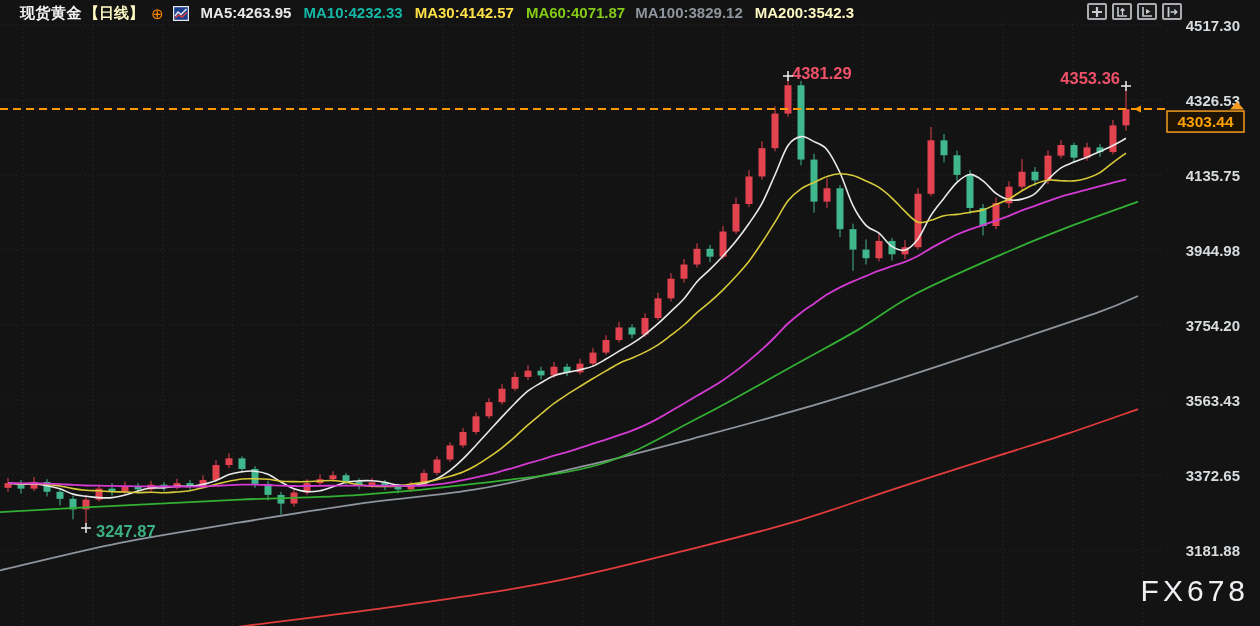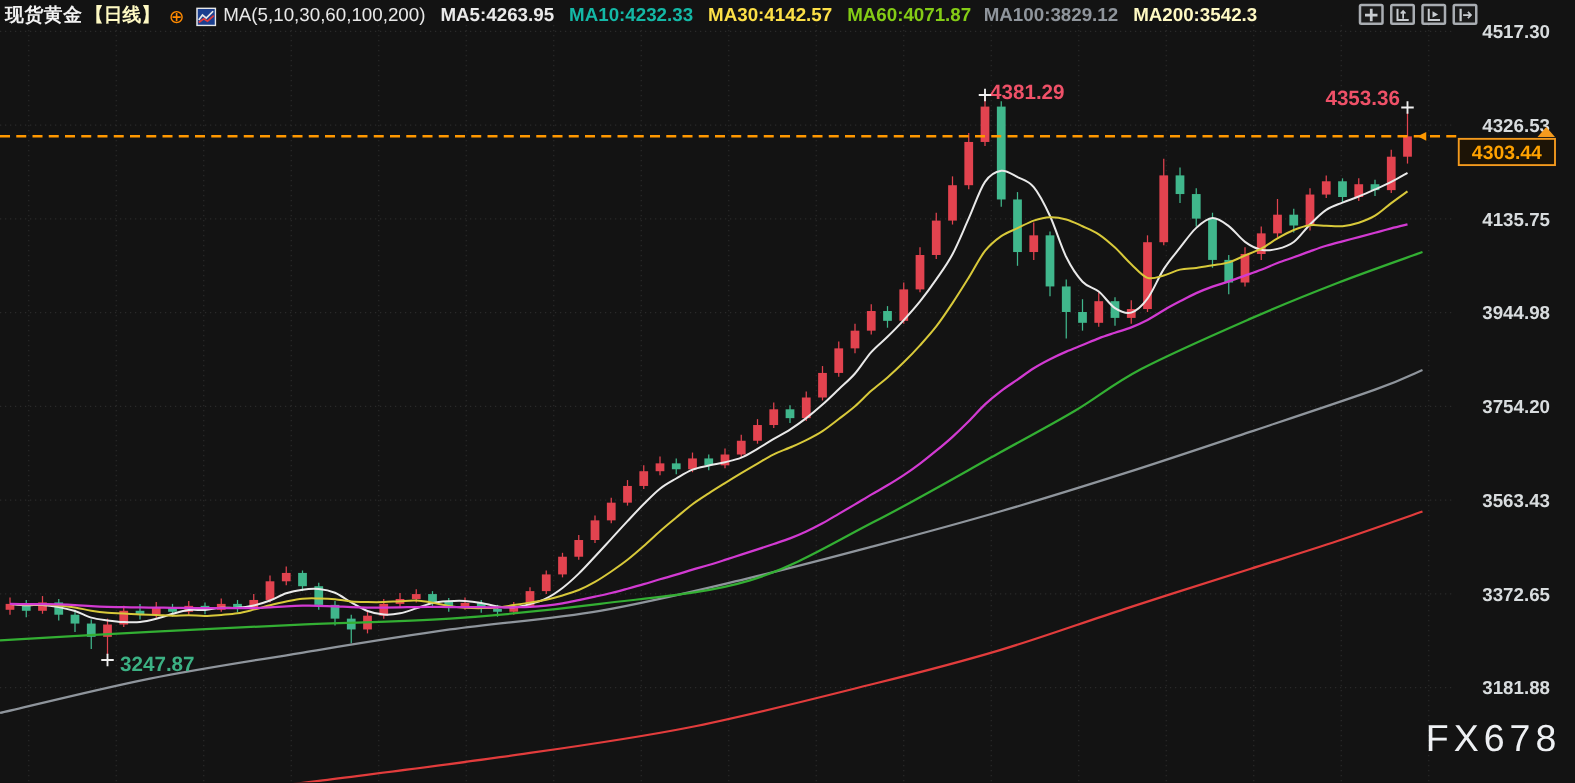--- a/index.html
+++ b/index.html
@@ -1,20 +1,20 @@
 <!DOCTYPE html>
 <html><head>
 <meta charset="utf-8">
 <style>
   html,body{margin:0;padding:0;background:#131313;width:1260px;height:626px;overflow:hidden;
     font-family:"Liberation Sans",sans-serif;-webkit-font-smoothing:antialiased;}
   #stage{position:relative;width:1260px;height:626px;background:#131313;}
   #chart-svg{position:absolute;left:0;top:0;}
   
-  .topbar{position:absolute;left:4px;top:2px;height:22px;display:flex;align-items:center;
+  .topbar{position:absolute;left:20px;top:2px;height:22px;display:flex;align-items:center;
     font-size:15px;line-height:22px;white-space:nowrap;z-index:5;}
   .topbar .sym{color:#f2f2f2;font-weight:700;letter-spacing:.5px;}
   .topbar .tf{color:#fef9c3;font-weight:700;margin-left:2px;}
   .topbar .addico{color:#ff8a00;font-size:15px;margin-left:7px;margin-top:1px;}
   .topbar .chartico{margin-left:9px;display:inline-flex;}
   .topbar .magroup{color:#e8e8e8;margin-left:6px;font-weight:500;}
   .topbar .ma{margin-left:12px;font-weight:700;}
   
   .toolbar{position:absolute;top:3px;right:78px;display:flex;gap:5px;z-index:5;}
   .tbico{width:20px;height:17px;border:2px solid #a9adb2;border-radius:2px;background:#1b1b1b;
@@ -273,21 +273,20 @@
     <span class="sym">现货黄金</span>
     <span class="tf">【日线】</span>
     <span class="addico">⊕</span>
     <span class="chartico">
       <svg width="16" height="15" viewBox="0 0 16 15">
         <rect x="0.5" y="0.5" width="15" height="14" fill="#1b3f8f" stroke="#e8e8e8" stroke-width="1.4"></rect>
         <polyline points="2,10 5,6 8,8.5 13.5,3" fill="none" stroke="#e8e8e8" stroke-width="1.4"></polyline>
         <polyline points="2,12 6,9 9,11 14,6.5" fill="none" stroke="#e23c3c" stroke-width="1.4"></polyline>
       </svg>
     </span>
-    <span class="magroup">MA(5,10,30,60,100,200)</span>
     <span class="ma" style="color: rgb(233, 233, 233);">MA5:4263.95</span>
     <span class="ma" style="color: #14b8a6;">MA10:4232.33</span>
     <span class="ma" style="color: #fde047;">MA30:4142.57</span>
     <span class="ma" style="color: #84cc16;">MA60:4071.87</span>
     <span class="ma" style="color: rgb(143, 149, 156); margin-left: 10px;">MA100:3829.12</span>
     <span class="ma" style="color: #fef9c3;">MA200:3542.3</span>
   </div>
 
   <div class="toolbar">
     <span class="tbico">

